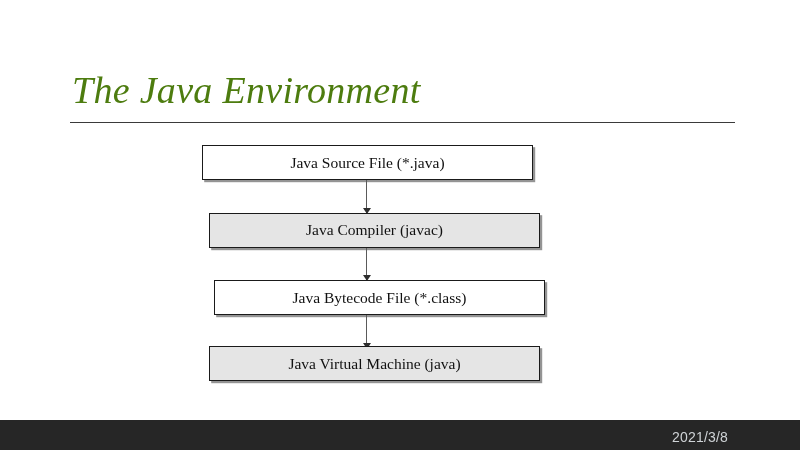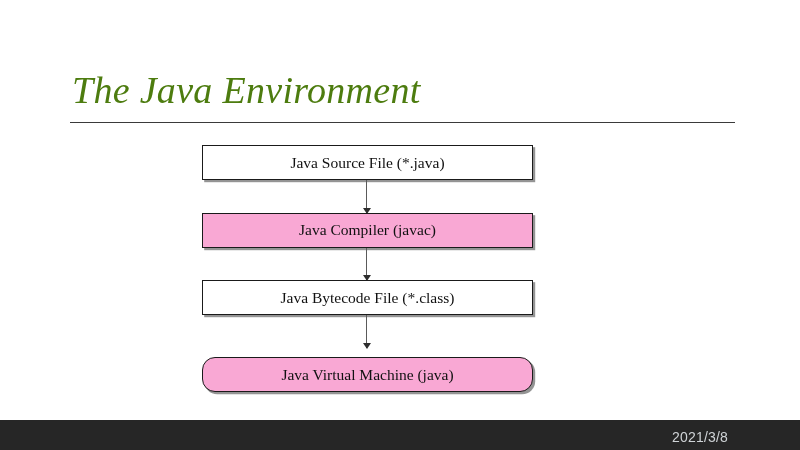--- a/index.html
+++ b/index.html
@@ -56,26 +56,26 @@
     box-shadow: 2.2px 2.2px 0 rgba(90,90,90,0.65);
     display: flex;
     align-items: center;
     justify-content: center;
     font-family: "Liberation Serif", serif;
     font-size: 15.5px;
     color: #111111;
     white-space: nowrap;
   }
   .node.white { background: #ffffff; }
-  .node.teal  { background: #f9a8d4; }
+  .node.teal  { background: #e5e5e5; margin-left: 7px; }
 
   .node-0 { top: 0px; text-align: right; }
   .node-1 { top: 67.5px; }
-  .node-2 { top: 135px; }
-  .node-3 { top: 212px; border-radius: 13px; }
+  .node-2 { top: 135px; margin-left: 12px; }
+  .node-3 { top: 201px; }
 
   
   .connector {
     position: absolute;
     left: 164px;
     width: 1px;
     height: 32.5px;
     background: #5a5a5a;
   }
   .connector::after {

